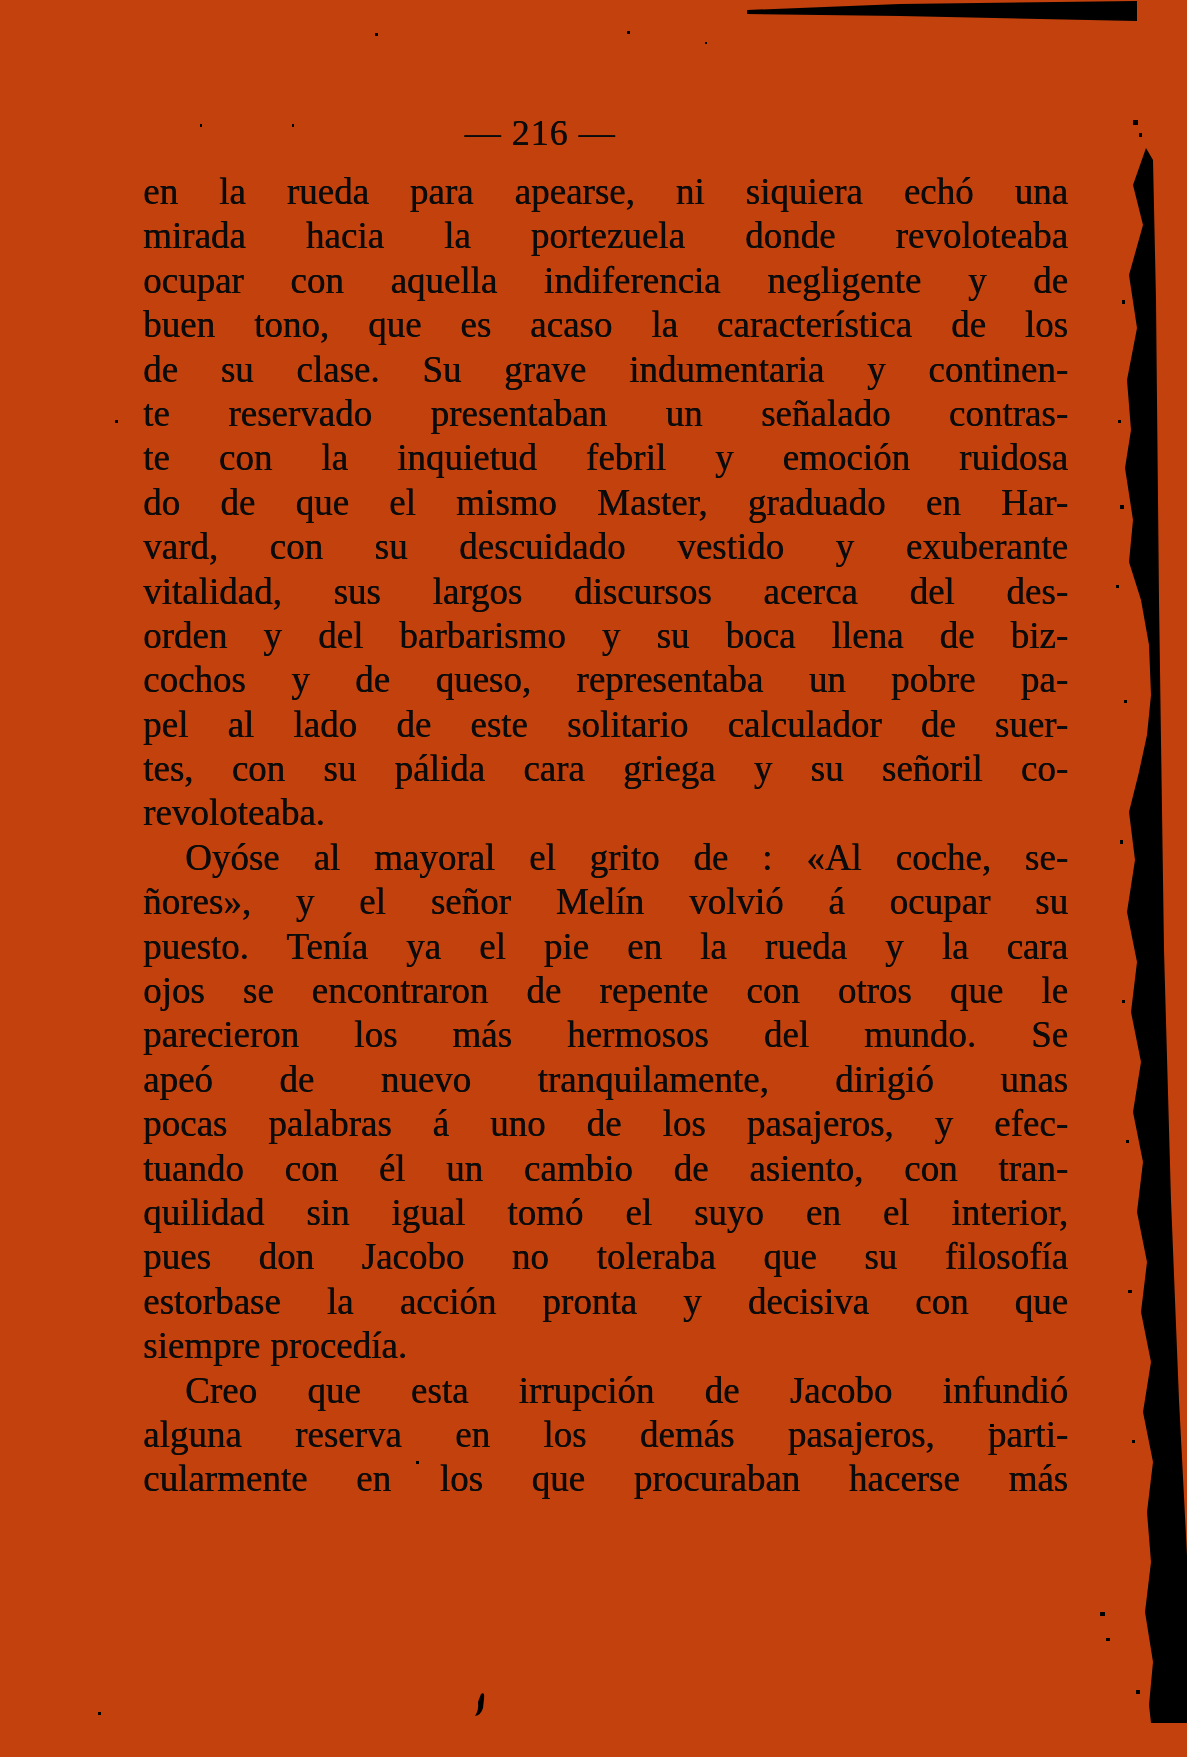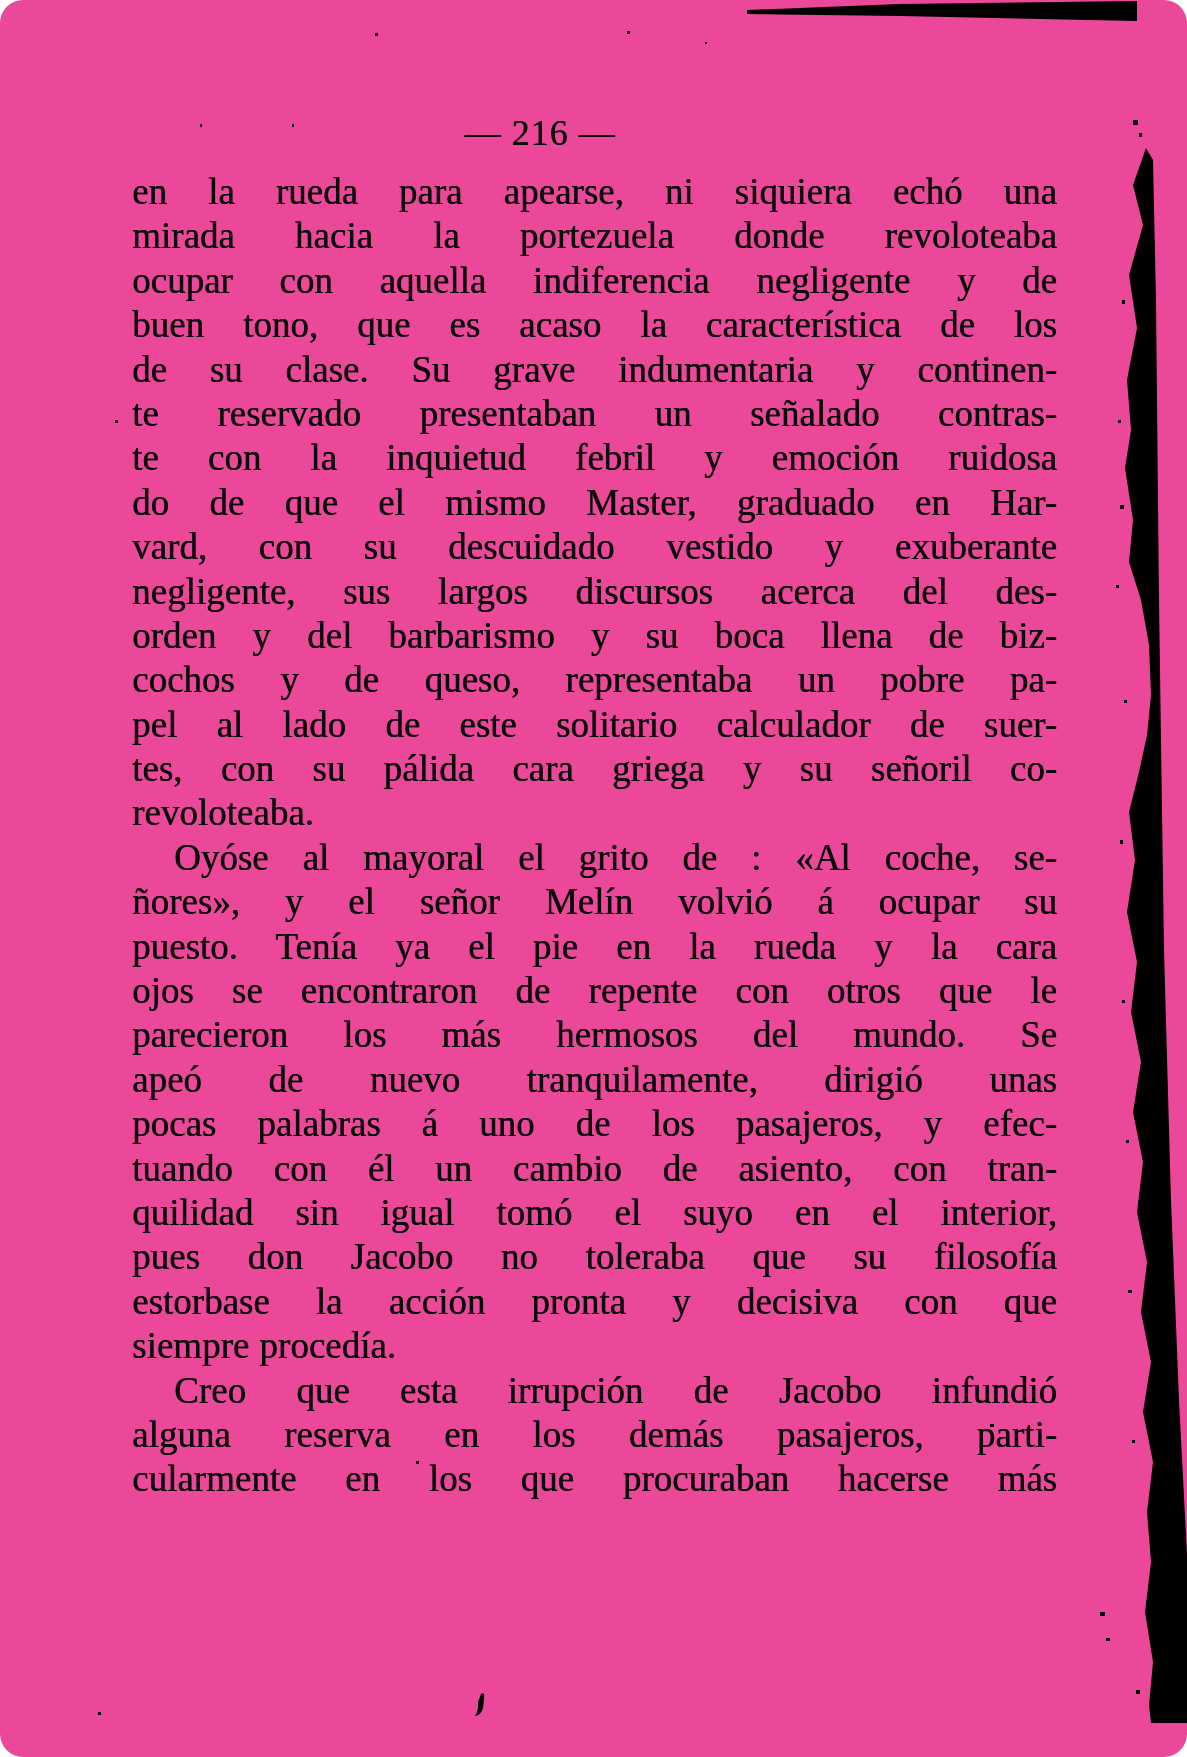--- a/index.html
+++ b/index.html
@@ -5,36 +5,35 @@
   html, body { margin: 0; padding: 0; }
   body {
     width: 1187px; height: 1757px;
     background: #ffffff;
     font-family: "Liberation Serif", serif;
     position: relative;
     overflow: hidden;
   }
   .page {
     position: absolute; inset: 0;
-    background: #ec4899;
+    background: #c2410c;
     overflow: hidden;
-    border-radius: 23px;
   }
   .page-number {
     position: absolute;
     top: 112px; left: 0; width: 1080px;
     text-align: center;
     font-size: 36px;
     letter-spacing: 1px;
     color: #0b0b0b;
     text-shadow: 0.5px 0 0 currentColor;
   }
   .text-block {
     position: absolute;
-    left: 132px; top: 170px;
+    left: 143px; top: 170px;
     width: 925px;
     color: #0b0b0b;
   }
   .line {
     font-size: 37px;
     line-height: 44.4px;
     height: 44.4px;
     overflow: hidden;
     text-align: justify;
     text-align-last: justify;
@@ -58,21 +57,21 @@
   <div class="text-block">
     <div class="line">en la rueda para apearse, ni siquiera echó una</div>
     <div class="line">mirada hacia la portezuela donde revoloteaba</div>
     <div class="line">ocupar con aquella indiferencia negligente y de</div>
     <div class="line">buen tono, que es acaso la característica de los</div>
     <div class="line">de su clase. Su grave indumentaria y continen-</div>
     <div class="line">te reservado presentaban un señalado contras-</div>
     <div class="line">te con la inquietud febril y emoción ruidosa</div>
     <div class="line">do de que el mismo Master, graduado en Har-</div>
     <div class="line">vard, con su descuidado vestido y exuberante</div>
-    <div class="line">negligente, sus largos discursos acerca del des-</div>
+    <div class="line">vitalidad, sus largos discursos acerca del des-</div>
     <div class="line">orden y del barbarismo y su boca llena de biz-</div>
     <div class="line">cochos y de queso, representaba un pobre pa-</div>
     <div class="line">pel al lado de este solitario calculador de suer-</div>
     <div class="line">tes, con su pálida cara griega y su señoril co-</div>
     <div class="line para-end">revoloteaba.</div>
     <div class="line indent">Oyóse al mayoral el grito de : «Al coche, se-</div>
     <div class="line">ñores», y el señor Melín volvió á ocupar su</div>
     <div class="line">puesto. Tenía ya el pie en la rueda y la cara</div>
     <div class="line">ojos se encontraron de repente con otros que le</div>
     <div class="line">parecieron los más hermosos del mundo. Se</div>

